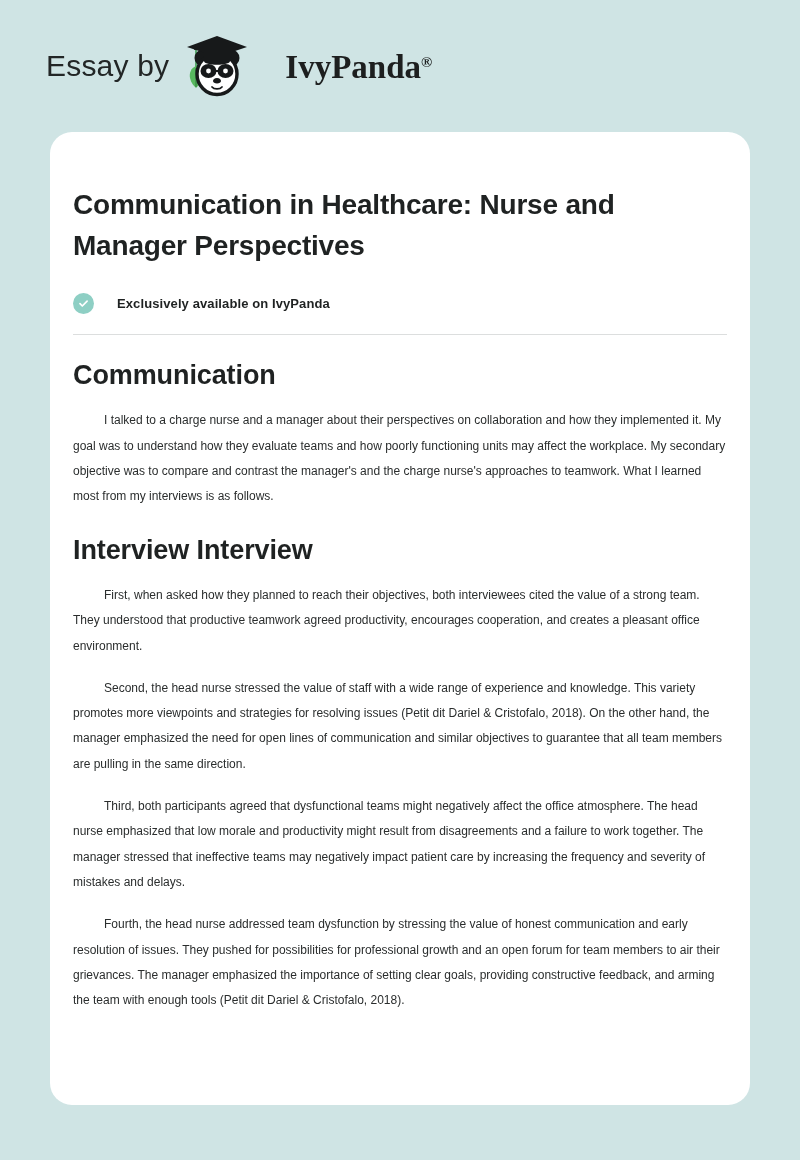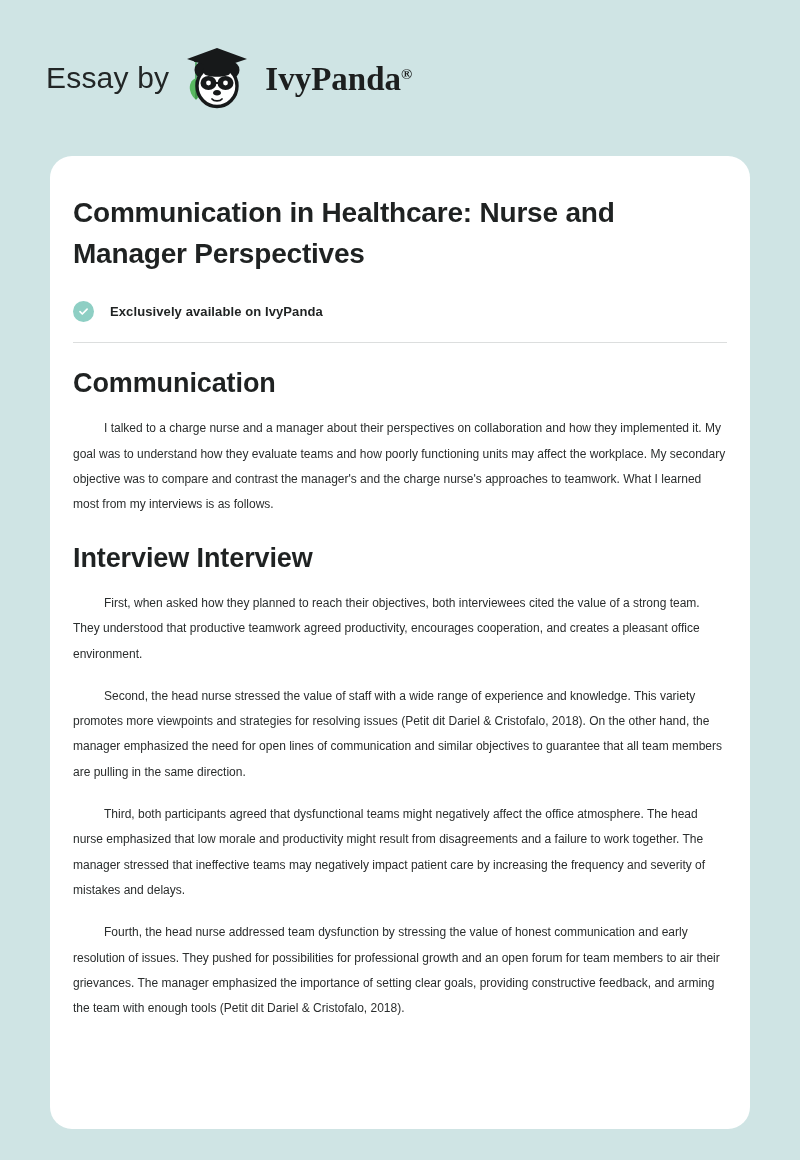--- a/index.html
+++ b/index.html
@@ -11,21 +11,21 @@
 
   body {
     background: #cfe4e4;
     font-family: "Liberation Sans", sans-serif;
     -webkit-font-smoothing: antialiased;
     overflow: hidden;
   }
 
   
   .brand-bar {
-    height: 156px;
+    height: 132px;
     display: flex;
     align-items: center;
     padding-left: 46px;
   }
 
   .brand-lockup {
     display: flex;
     align-items: center;
     gap: 14px;
   }
@@ -48,20 +48,21 @@
 
   .wordmark {
     font-family: "Liberation Serif", serif;
     font-size: 33px;
     font-weight: bold;
     color: #1d1f1f;
     line-height: 1;
     white-space: nowrap;
     position: relative;
     top: 1px;
+    margin-left: 20px;
   }
 
   .wordmark .reg {
     font-size: 15px;
     vertical-align: 11px;
     font-weight: bold;
   }
 
   
   .doc-card {
@@ -69,35 +70,36 @@
     margin: 0 50px;
     background: #ffffff;
     border-radius: 22px;
     min-height: 973px;
     padding: 36px 24px 30px 23px;
     overflow: hidden;
   }
 
   .doc-inner {
     padding: 0 0 0 0;
+    margin-top: 16px;
   }
 
   .doc-title {
     font-size: 28px;
     font-weight: bold;
     color: #1f2222;
     line-height: 41px;
     letter-spacing: -0.2px;
     max-width: 625px;
   }
 
   .exclusive-row {
     display: flex;
     align-items: center;
-    gap: 16px;
+    gap: 23px;
     margin-top: 27px;
   }
 
   .check-badge {
     width: 21px;
     height: 21px;
     border-radius: 50%;
     background: #8ecfc4;
     display: flex;
     align-items: center;

